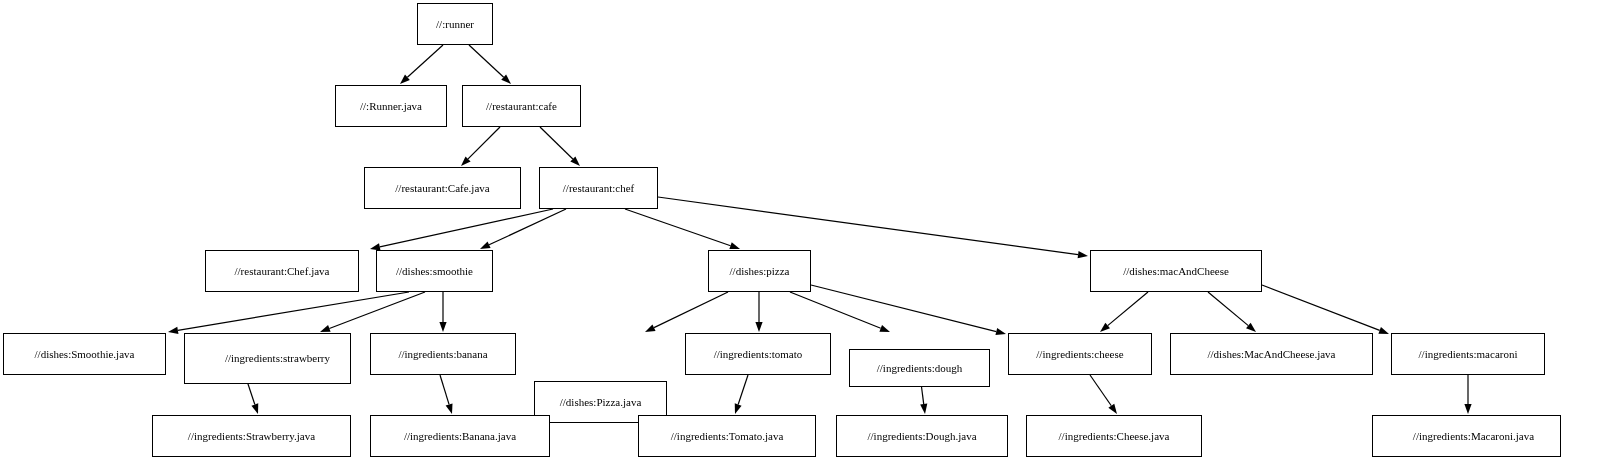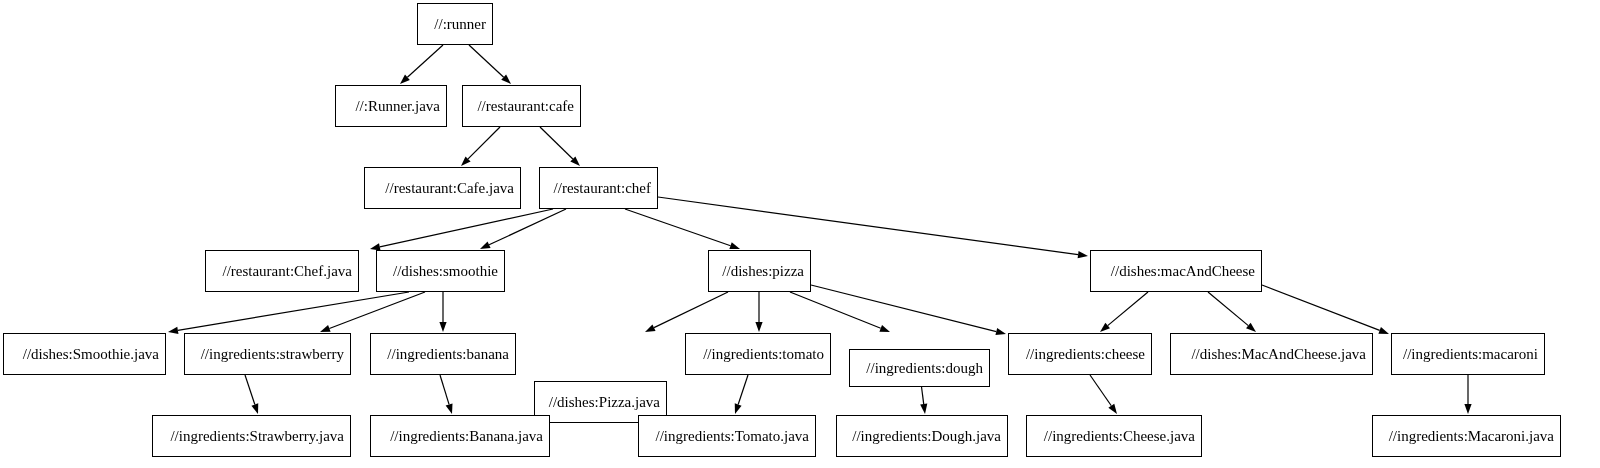--- a/index.html
+++ b/index.html
@@ -25,23 +25,23 @@
     height: 468px;
     pointer-events: none;
   }
   .graph-node {
     position: absolute;
     box-sizing: border-box;
     border: 1px solid #000000;
     background: #ffffff;
     display: flex;
     align-items: center;
-    justify-content: flex-end;
+    justify-content: center;
     white-space: nowrap;
-    font-size: 15px;
+    font-size: 11px;
     line-height: 1;
     color: #000000;
     letter-spacing: 0px;
   }
   .node-label {
     display: block;
     padding: 0 6px;
   }
 </style>
 </head>
@@ -158,33 +158,33 @@
       </div>
       <div class="graph-node" style="left: 364px; top: 167px; width: 157px; height: 42px; background: rgb(255, 255, 255); border-color: rgb(0, 0, 0);">
         <span class="node-label">//restaurant:Cafe.java</span>
       </div>
       <div class="graph-node" style="left: 539px; top: 167px; width: 119px; height: 42px; background: rgb(255, 255, 255); border-color: rgb(0, 0, 0);">
         <span class="node-label">//restaurant:chef</span>
       </div>
       <div class="graph-node" style="left: 205px; top: 250px; width: 154px; height: 42px; background: rgb(255, 255, 255); border-color: rgb(0, 0, 0);">
         <span class="node-label">//restaurant:Chef.java</span>
       </div>
-      <div class="graph-node" style="left: 376px; top: 250px; width: 129px; height: 42px; background: rgb(255, 255, 255); border-color: rgb(0, 0, 0);">
+      <div class="graph-node" style="left: 376px; top: 250px; width: 117px; height: 42px; background: rgb(255, 255, 255); border-color: rgb(0, 0, 0);">
         <span class="node-label">//dishes:smoothie</span>
       </div>
       <div class="graph-node" style="left: 708px; top: 250px; width: 103px; height: 42px; background: rgb(255, 255, 255); border-color: rgb(0, 0, 0);">
         <span class="node-label">//dishes:pizza</span>
       </div>
       <div class="graph-node" style="left: 1090px; top: 250px; width: 172px; height: 42px; background: rgb(255, 255, 255); border-color: rgb(0, 0, 0);">
         <span class="node-label">//dishes:macAndCheese</span>
       </div>
       <div class="graph-node" style="left: 3px; top: 333px; width: 163px; height: 42px; background: rgb(255, 255, 255); border-color: rgb(0, 0, 0);">
         <span class="node-label">//dishes:Smoothie.java</span>
       </div>
-      <div class="graph-node" style="left: 184px; top: 333px; width: 167px; height: 42px; background: rgb(255, 255, 255); border-color: rgb(0, 0, 0); padding-left: 20px;">
+      <div class="graph-node" style="left: 184px; top: 333px; width: 167px; height: 51px; background: rgb(255, 255, 255); border-color: rgb(0, 0, 0); padding-left: 20px;">
         <span class="node-label">//ingredients:strawberry</span>
       </div>
       <div class="graph-node" style="left: 370px; top: 333px; width: 146px; height: 42px; background: rgb(255, 255, 255); border-color: rgb(0, 0, 0);">
         <span class="node-label">//ingredients:banana</span>
       </div>
       <div class="graph-node" style="left: 534px; top: 333px; width: 133px; height: 42px; background: rgb(255, 255, 255); border-color: rgb(0, 0, 0); margin-top: 48px;">
         <span class="node-label">//dishes:Pizza.java</span>
       </div>
       <div class="graph-node" style="left: 685px; top: 333px; width: 146px; height: 42px; background: rgb(255, 255, 255); border-color: rgb(0, 0, 0);">
         <span class="node-label">//ingredients:tomato</span>

